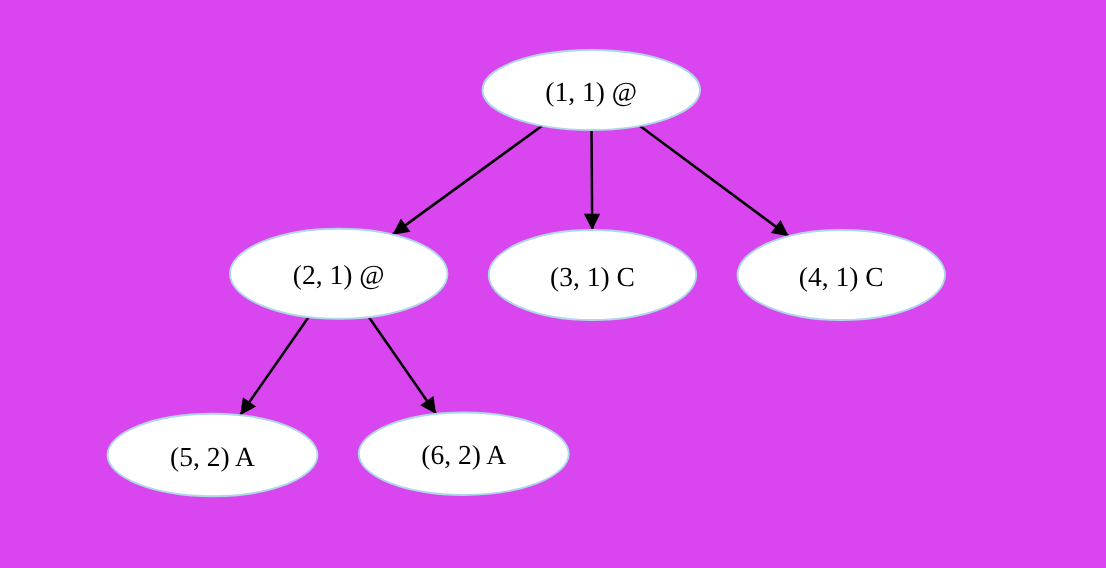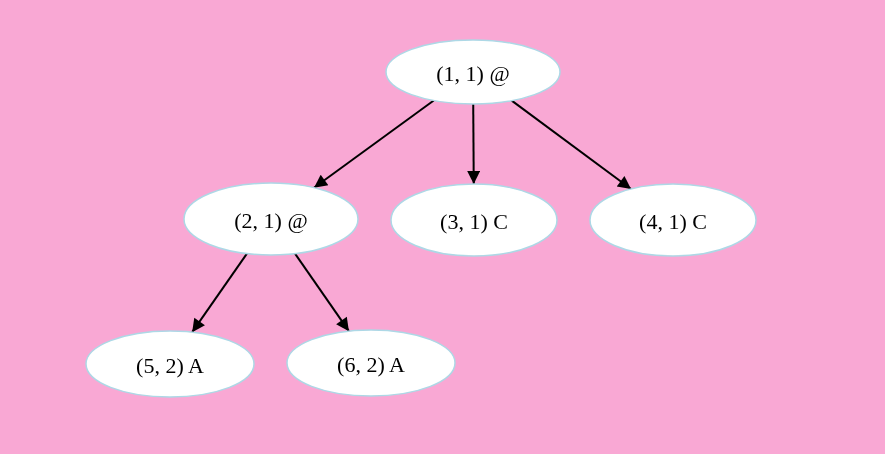--- a/index.html
+++ b/index.html
@@ -4,21 +4,21 @@
 <style>
   html, body {
     margin: 0;
     padding: 0;
     background: #ffffff;
   }
   .canvas {
     position: relative;
     width: 885px;
     height: 454px;
-    background: #f9a8d4;
+    background: #d946ef;
     overflow: hidden;
   }
   svg.tree {
     display: block;
     width: 885px;
     height: 454px;
   }
   svg.tree text {
     font-family: "Liberation Serif", "DejaVu Serif", serif;
     font-size: 22px;

